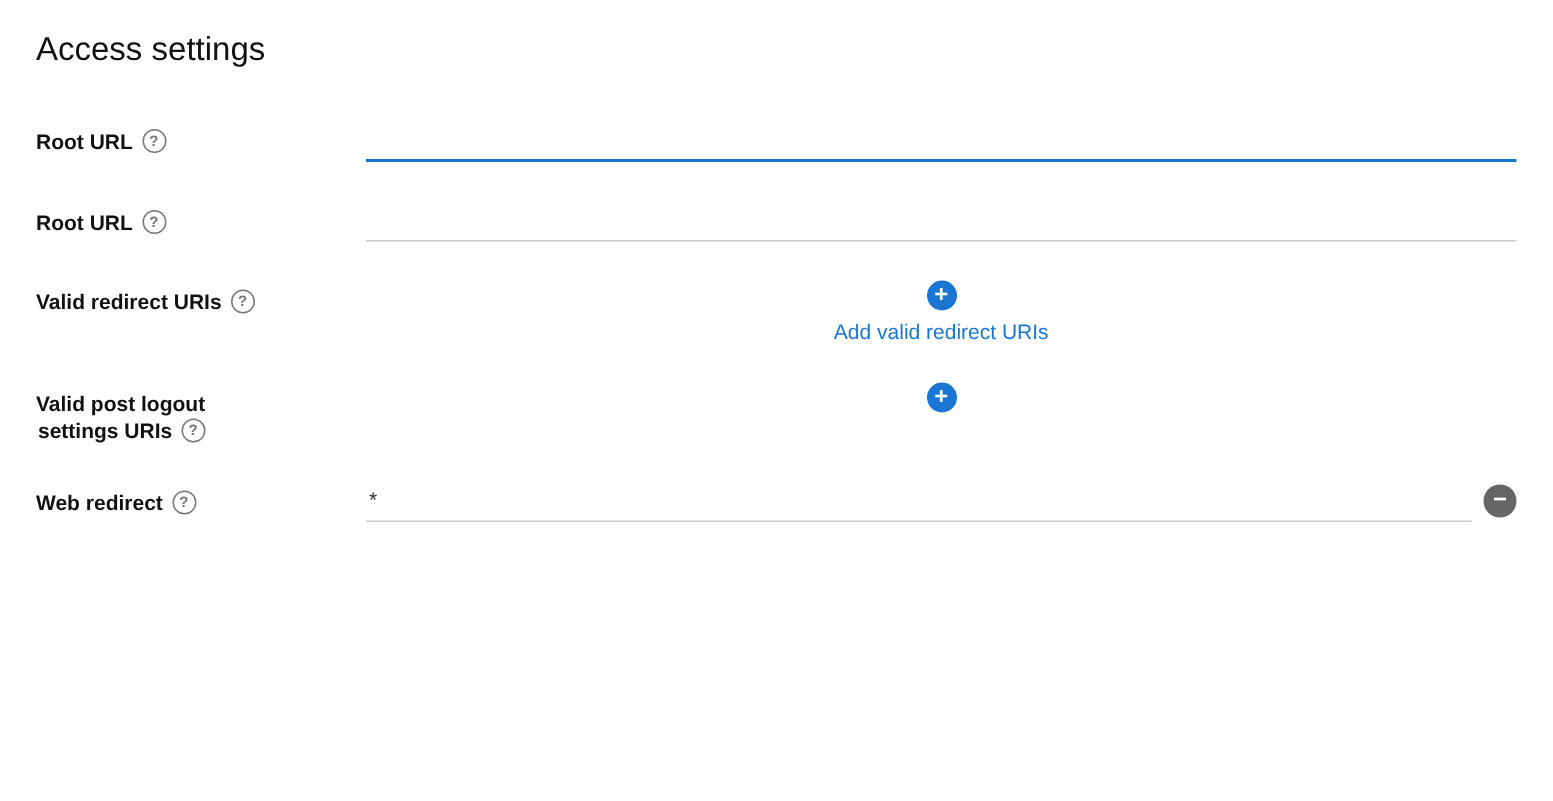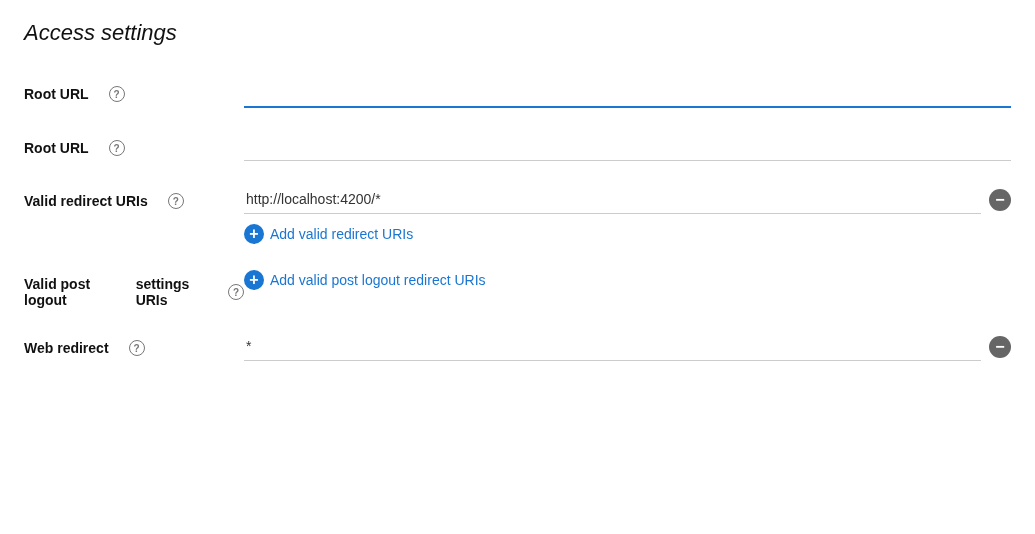--- a/index.html
+++ b/index.html
@@ -15,44 +15,45 @@
       width: 1035px;
       min-height: 534px;
       padding: 20px 24px;
     }
 
     .page-title {
       font-size: 22px;
       font-weight: 400;
       color: #111;
       margin-bottom: 32px;
-      font-style: italic;
     }
 
     .form-row {
       display: flex;
       align-items: flex-start;
       margin-bottom: 24px;
     }
 
     .form-label-col {
       width: 220px;
       flex-shrink: 0;
       display: flex;
       align-items: center;
       padding-top: 8px;
       font-size: 14px;
       font-weight: 600;
       color: #111;
-      gap: 20px;
+      gap: 6px;
     }
 
     .form-label-multiline {
       display: flex;
+      flex-direction: column;
       gap: 2px;
+      align-items: flex-end;
     }
 
     .form-label-multiline .line2 {
       display: flex;
       align-items: center;
       gap: 6px;
     }
 
     .help-icon {
       display: inline-flex;
@@ -126,20 +127,21 @@
 
     .add-link {
       display: inline-flex;
       align-items: center;
       gap: 6px;
       color: #1976d2;
       font-size: 14px;
       cursor: pointer;
       text-decoration: none;
       margin-top: 2px;
+      flex-direction: column;
     }
 
     .add-icon {
       width: 20px;
       height: 20px;
       border-radius: 50%;
       background: #1976d2;
       display: inline-flex;
       align-items: center;
       justify-content: center;
@@ -177,45 +179,40 @@
     <input type="text" class="text-input" style="">
   </div>
 </div>
 
 <div class="form-row">
   <div class="form-label-col">
     <span>Valid redirect URIs</span>
     <span class="help-icon">?</span>
   </div>
   <div class="form-input-col">
-    <div class="input-row">
-      <input type="text" class="text-input" value="http://localhost:4200/*" style="">
-      <button class="remove-btn"></button>
-    </div>
     <a class="add-link">
       <span class="add-icon"></span>
       <span>Add valid redirect URIs</span>
     </a>
   </div>
 </div>
 
 <div class="form-row">
   <div class="form-label-col">
     <div class="form-label-multiline">
       <span>Valid post logout</span>
       <span class="line2">
         <span>settings URIs</span>
         <span class="help-icon">?</span>
       </span>
     </div>
   </div>
   <div class="form-input-col">
     <a class="add-link">
       <span class="add-icon"></span>
-      <span>Add valid post logout redirect URIs</span>
     </a>
   </div>
 </div>
 
 <div class="form-row">
   <div class="form-label-col">
     <span>Web redirect</span>
     <span class="help-icon">?</span>
   </div>
   <div class="form-input-col">

